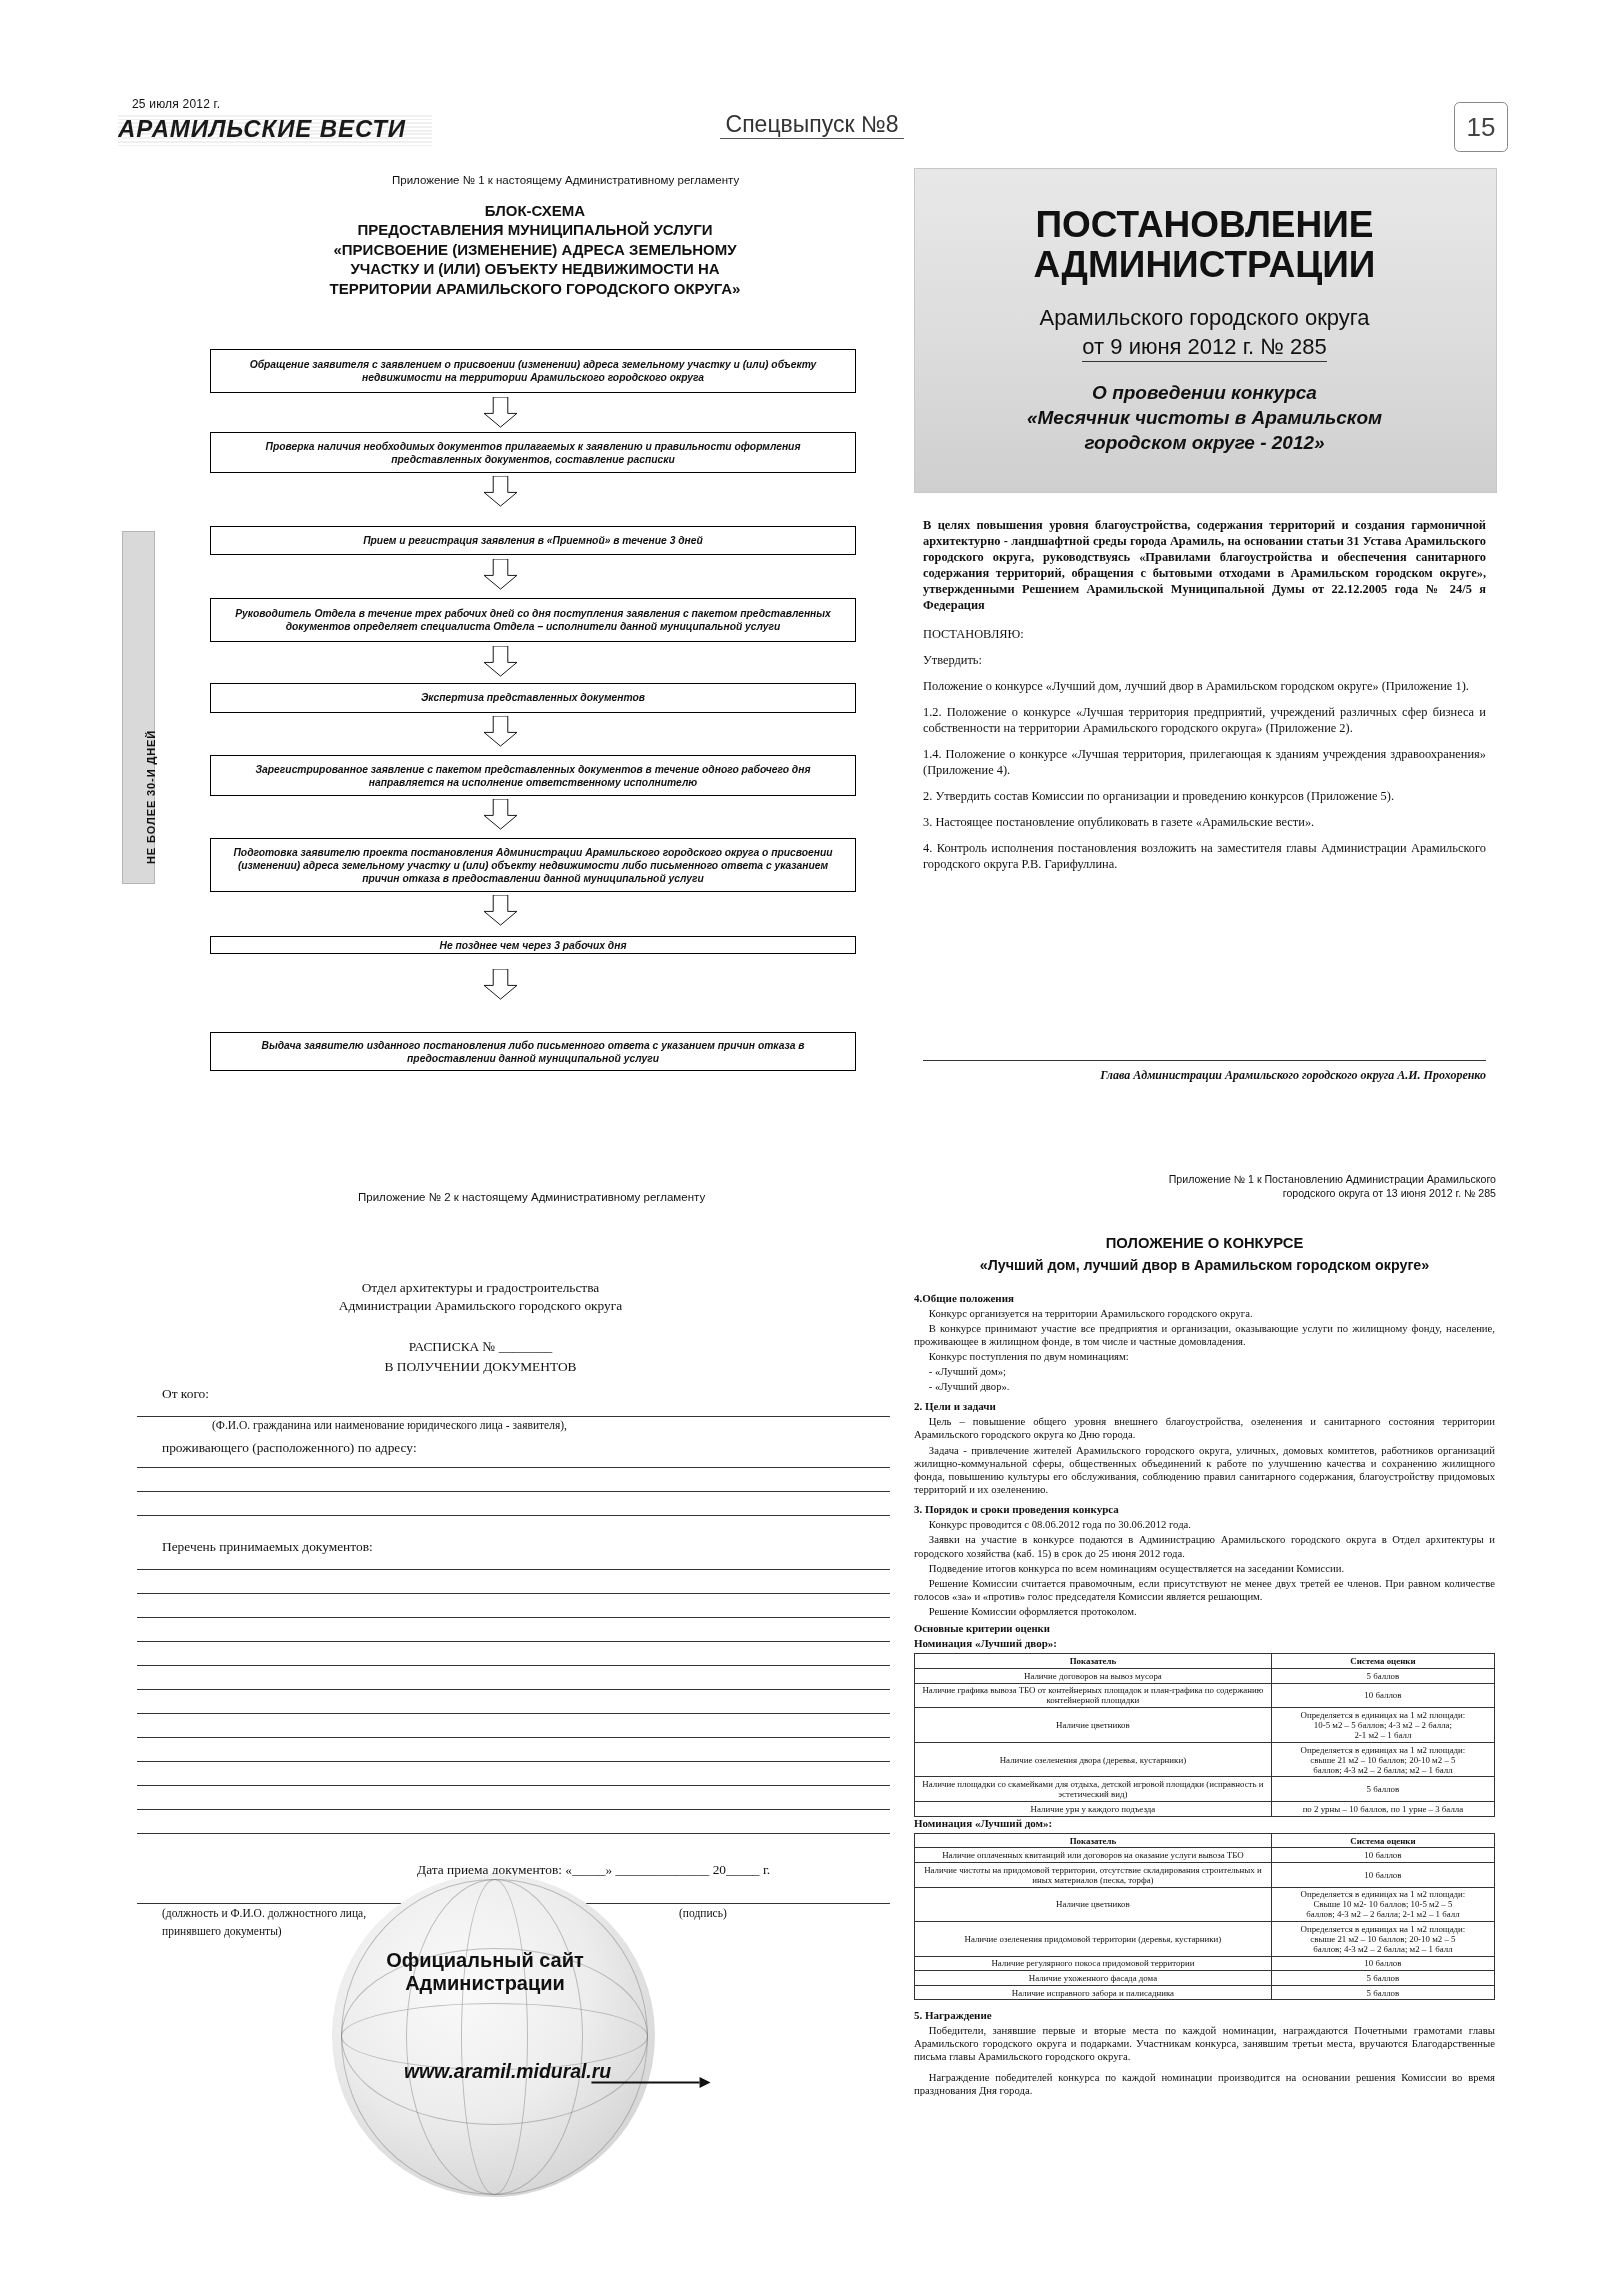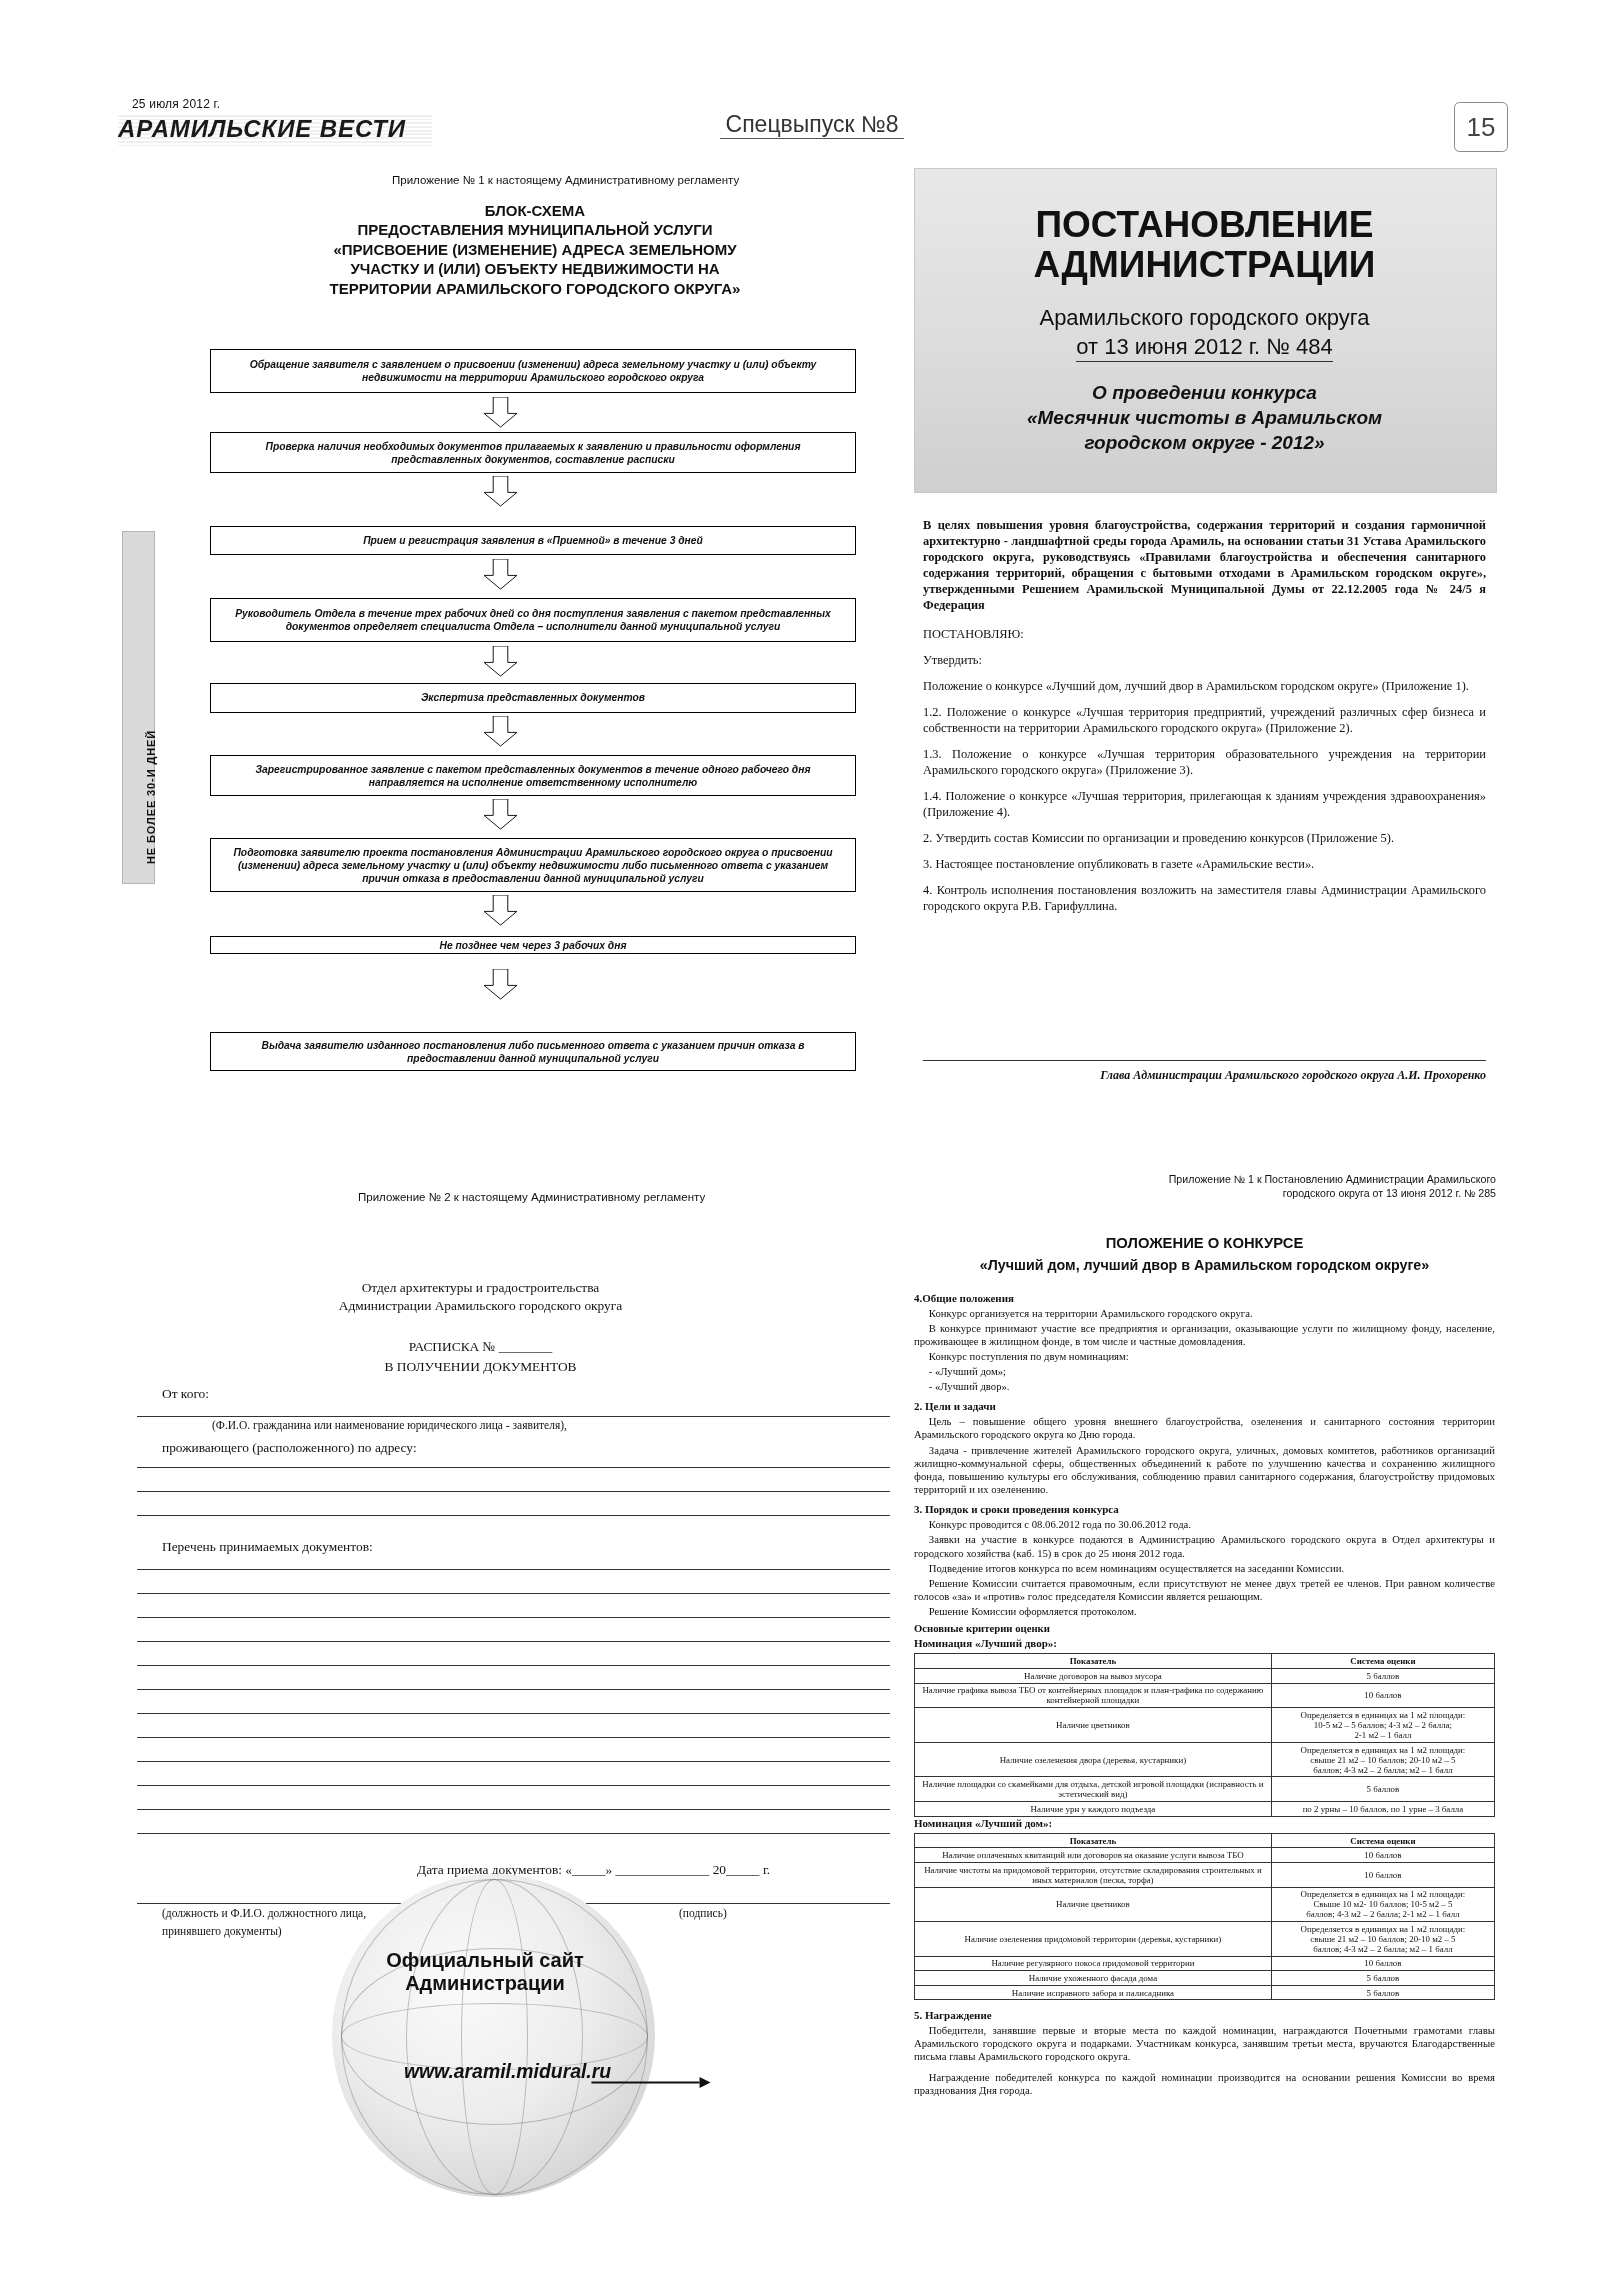--- a/index.html
+++ b/index.html
@@ -166,34 +166,33 @@
       </svg>
   </div>
   <div class="fbox" style="top:1032px;height:39px;">Выдача заявителю изданного постановления либо письменного ответа с указанием причин отказа в предоставлении данной муниципальной услуги</div>
 
   <div class="res-panel"></div>
   <div class="res-title">
     <div>ПОСТАНОВЛЕНИЕ</div>
     <div>АДМИНИСТРАЦИИ</div>
   </div>
   <div class="res-sub1">Арамильского городского округа</div>
-  <div class="res-sub2"><span>от 13 июня 2012 г. № 484</span></div>
+  <div class="res-sub2"><span>от 9 июня 2012 г. № 285</span></div>
   <div class="res-sub3">
     <div>О проведении конкурса</div>
     <div>«Месячник чистоты в Арамильском</div>
     <div>городском округе - 2012»</div>
   </div>
 
   <div class="res-body">
     <p class="bold">В целях повышения уровня благоустройства, содержания территорий и создания гармоничной архитектурно - ландшафтной среды города Арамиль, на основании статьи 31 Устава Арамильского городского округа, руководствуясь «Правилами благоустройства и обеспечения санитарного содержания территорий, обращения с бытовыми отходами в Арамильском городском округе», утвержденными Решением Арамильской Муниципальной Думы от 22.12.2005 года № 24/5 я Федерация</p>
     <p style="margin-top:13px;">ПОСТАНОВЛЯЮ:</p>
     <p>Утвердить:</p>
     <p>Положение о конкурсе «Лучший дом, лучший двор  в Арамильском городском округе» (Приложение 1).</p>
     <p>1.2. Положение о конкурсе «Лучшая территория предприятий, учреждений различных сфер бизнеса и собственности на территории Арамильского городского округа» (Приложение 2).</p>
-    <p>1.3. Положение о конкурсе «Лучшая территория образовательного учреждения на территории Арамильского городского округа» (Приложение 3).</p>
     <p>1.4. Положение о конкурсе «Лучшая территория, прилегающая к зданиям учреждения здравоохранения» (Приложение 4).</p>
     <p>2. Утвердить состав Комиссии по организации и проведению конкурсов (Приложение 5).</p>
     <p>3. Настоящее постановление опубликовать в газете «Арамильские вести».</p>
     <p>4. Контроль исполнения постановления возложить на заместителя главы Администрации Арамильского городского округа Р.В. Гарифуллина.</p>
   </div>
   <div class="hr-thin" style="left:923px;top:1060px;width:563px;"></div>
   <div class="res-sign">Глава  Администрации Арамильского городского округа А.И. Прохоренко</div>
 
   <div class="appendix-note" style="left:358px;top:1191px;">Приложение № 2 к настоящему Административному регламенту</div>
 

